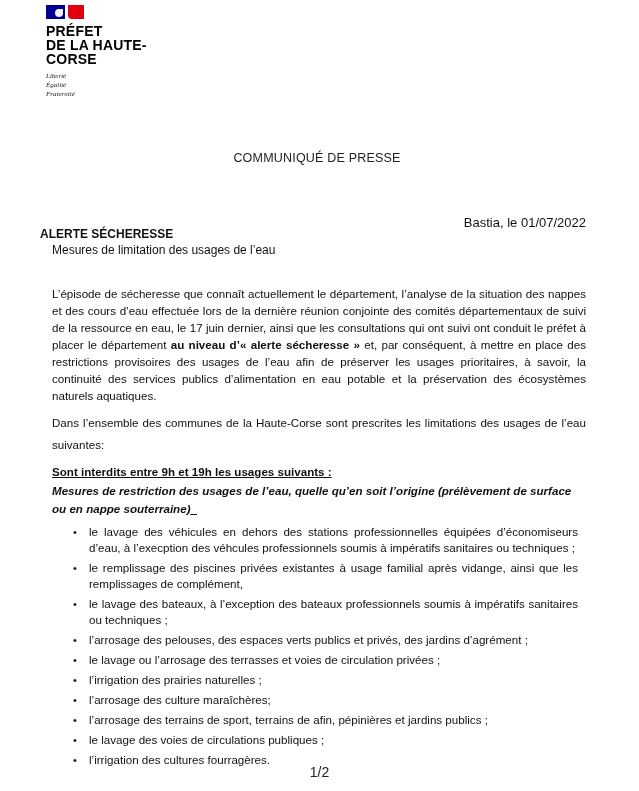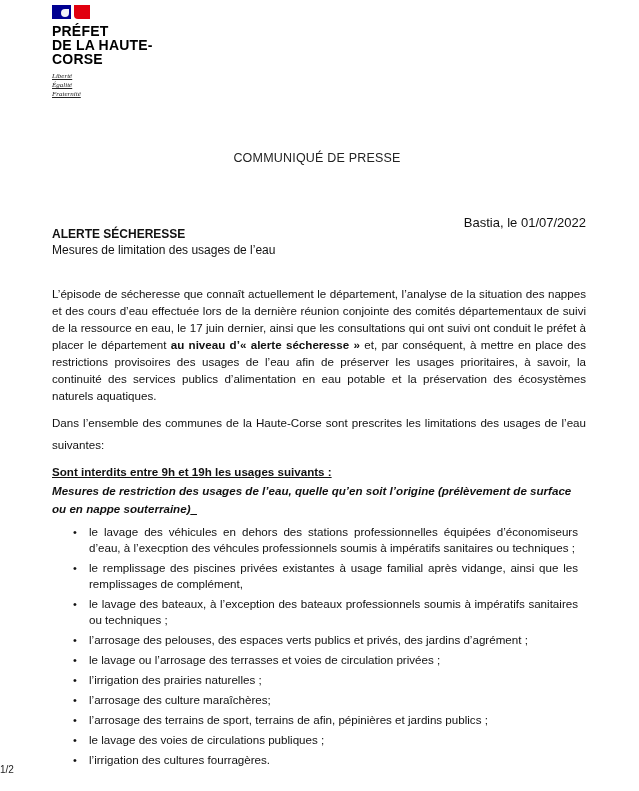--- a/index.html
+++ b/index.html
@@ -1,61 +1,61 @@
 <!DOCTYPE html>
 <html><head>
   <meta charset="utf-8">
   <style>
     html, body { margin: 0; padding: 0; background: #ffffff; }
     body {
       width: 639px; height: 791px; position: relative; overflow: hidden;
       font-family: "Liberation Sans", sans-serif; color: #111111;
     }
-    .logo { position: absolute; left: 52px; top: 5px; }
+    .logo { position: absolute; left: 46px; top: 5px; }
     .flag { display: flex; width: 38px; height: 14px; }
     .flag .blue { width: 19px; background: #000091; position: relative; }
     .flag .blue::after {
       content: ""; position: absolute; right: 2px; top: 4px; width: 8px; height: 8px;
       background: #ffffff; border-radius: 50% 0 50% 50%; opacity: 0.95;
     }
     .flag .white { width: 3px; background: #ffffff; }
     .flag .red { width: 16px; background: #e1000f; border-radius: 0 0 0 4px; }
     .pref-name {
       margin-top: 5px; font-family: "Liberation Sans", sans-serif; font-weight: bold;
       font-size: 14px; line-height: 14px; letter-spacing: 0.2px; color: #000;
     }
     .motto {
       margin-top: 6px; font-family: "Liberation Serif", serif; font-style: italic;
-      font-size: 7px; line-height: 9px; color: #222; text-decoration: underline;
+      font-size: 7px; line-height: 9px; color: #222;
     }
     .title {
       position: absolute; top: 151px; left: 0; width: 634px; text-align: center;
       font-size: 12.5px; letter-spacing: 0.2px; color: #222;
     }
     .date { position: absolute; top: 215px; right: 53px; font-size: 13px; color: #111; }
-    .alert-title { position: absolute; top: 227px; left: 52px; font-size: 12px; font-weight: bold; }
+    .alert-title { position: absolute; top: 227px; left: 40px; font-size: 12px; font-weight: bold; }
     .alert-sub { position: absolute; top: 243px; left: 52px; font-size: 12px; }
     .content {
       position: absolute; left: 52px; width: 534px; top: 285px;
       font-size: 11.6px; line-height: 17px; color: #111;
     }
     .para { text-align: justify; margin: 0; }
     .para2 { margin-top: 8px; line-height: 22px; text-align: justify; }
     .section-head { margin-top: 6px; font-weight: bold; text-decoration: underline; line-height: 20px; }
     .measures { font-weight: bold; font-style: italic; line-height: 18px; }
     .measures .tail { text-decoration: underline; }
     ul.restrictions { list-style: none; margin: 6px 0 0 0; padding: 0; }
     ul.restrictions li {
       position: relative; padding-left: 37px; padding-right: 8px;
       line-height: 16px; margin-bottom: 4px; text-align: justify;
     }
     ul.restrictions li .bullet {
       position: absolute; left: 21px; top: 0; font-size: 11px;
     }
-    .page-num { position: absolute; top: 764px; left: 0; width: 639px; font-size: 10px; color: #222; }
+    .page-num { position: absolute; top: 764px; left: 0; width: 639px; text-align: center; font-size: 14px; color: #222; }
   </style>
 </head>
 <body>
 
 <div class="logo">
   <div class="flag">
     <div class="blue"></div>
       <div class="white"></div>
       <div class="red"></div>
   </div>

